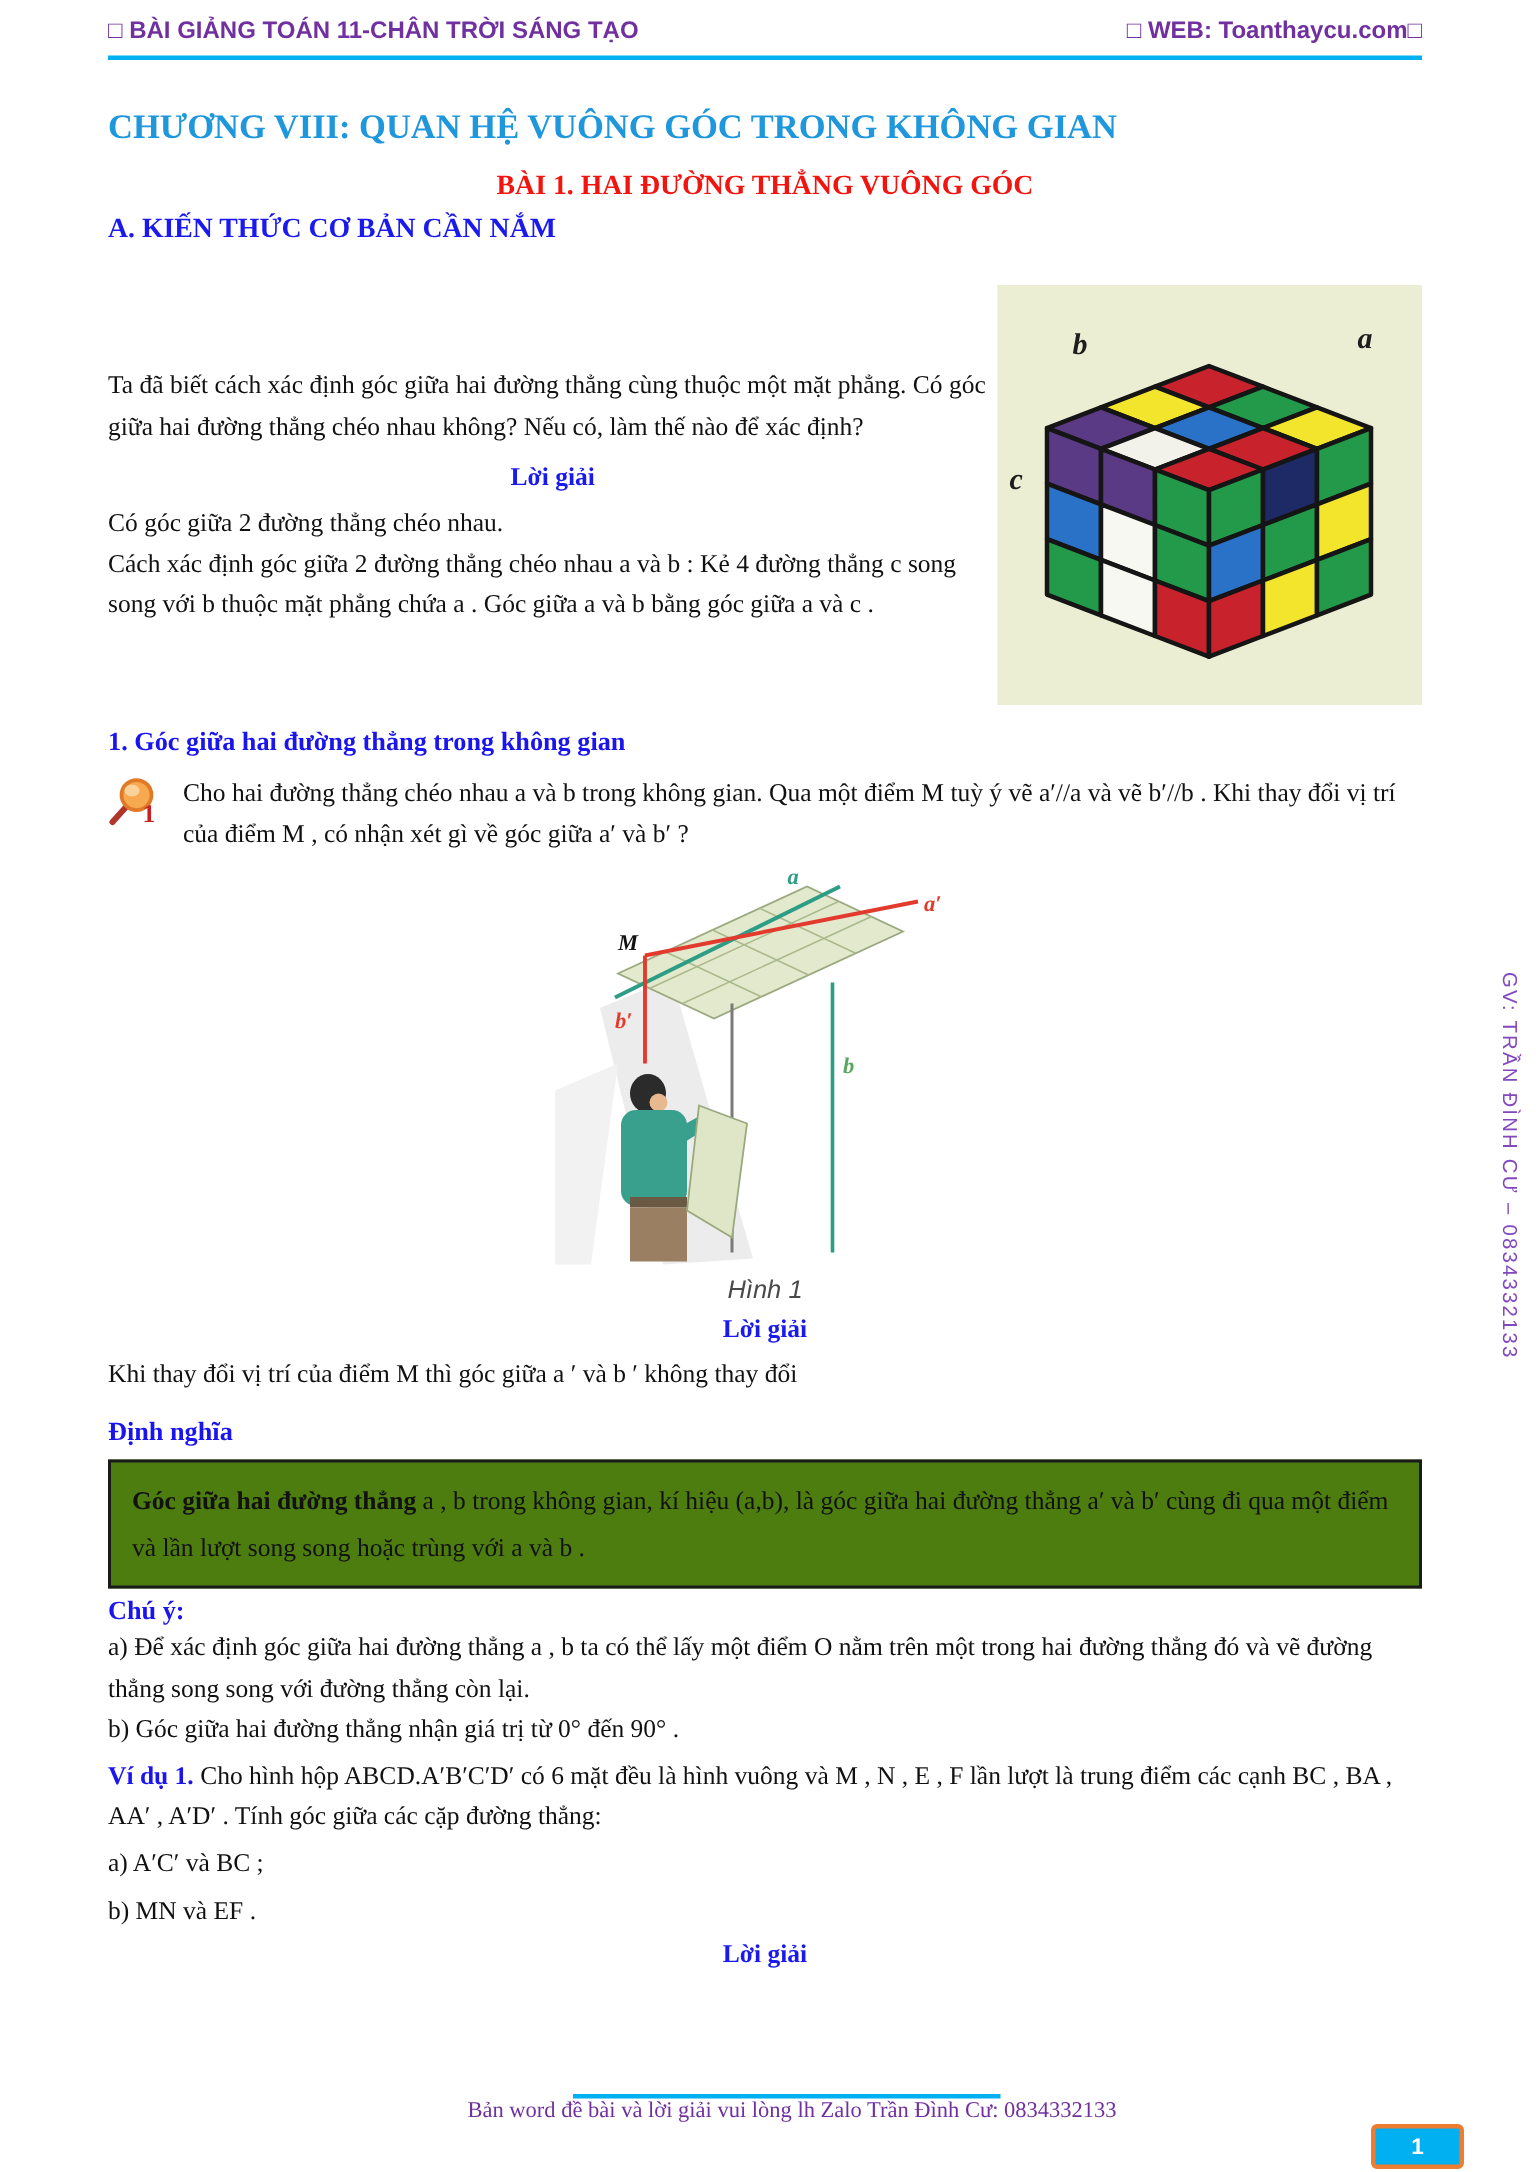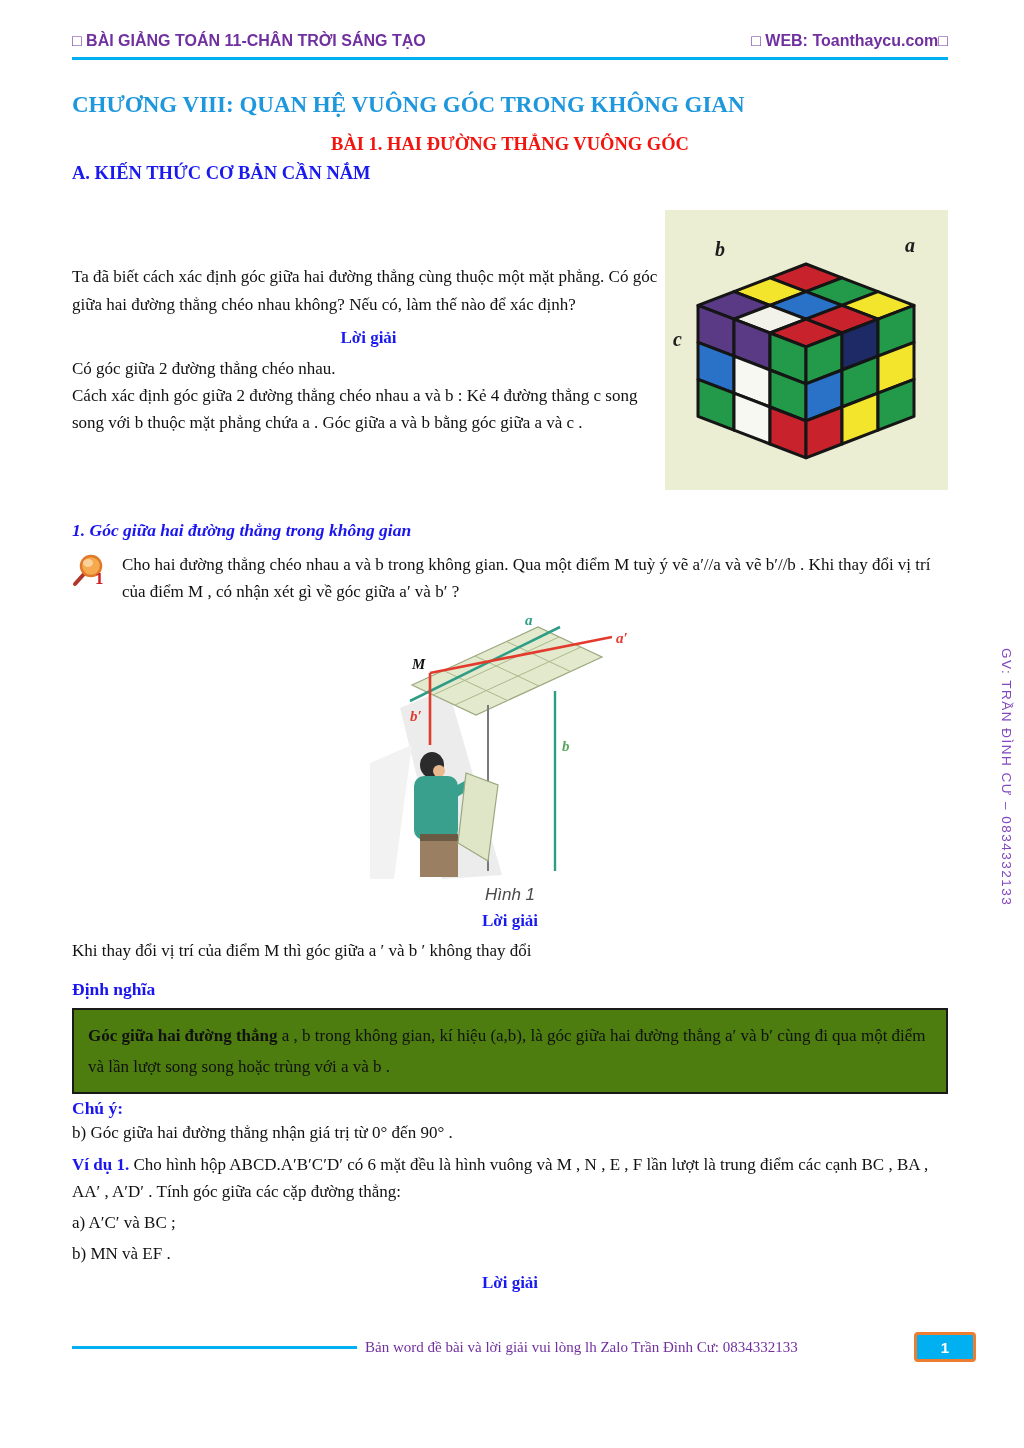--- a/index.html
+++ b/index.html
@@ -3,21 +3,21 @@
 <meta charset="utf-8">
 <style>
   * { box-sizing: border-box; }
   html,body { margin:0; padding:0; }
   body {
     width:1024px; height:1448px; position:relative; overflow:hidden;
     background:#ffffff;
     font-family:"Liberation Serif", serif;
     color:#111;
   }
-  .page { padding:32px 76px 0 72px; }
+  .page { padding:12px 76px 0 72px; }
 
   
   .hdr {
     display:flex; justify-content:space-between; align-items:flex-end;
     font-family:"Liberation Sans", sans-serif;
     font-weight:bold; font-size:16px; color:#7030a0;
     border-bottom:3px solid #00b0f0; padding-bottom:7px;
   }
 
   
@@ -31,41 +31,41 @@
   .intro-row { display:flex; margin-top:26px;align-items:center; }
   .intro-left { width:600px; }
   .cube-box {
     width:283px; height:280px; margin-left:auto;
     background:#ebeed3; flex-shrink:0;
   }
   .loigiai-left { text-align:center; font-weight:bold; color:#1a1aef; font-size:17px; margin:6px 0 4px 0; }
   .loigiai-center { text-align:center; font-weight:bold; color:#1a1aef; font-size:17px; margin:6px 0; }
 
   .h-blue { font-weight:bold; color:#1a14ee; font-size:17.5px; }
-  .sec1-head { margin-top:30px;font-style:italic; }
+  .sec1-head { margin-top:14px; }
 
   .activity { margin-top:10px; }
   .act-icon { float:left; margin:2px 10px 0 0; }
 
   .figure-wrap { width:300px; margin:8px auto 0 auto; text-align:center; }
   .fig-caption { font-family:"Liberation Sans", sans-serif; font-weight:normal; font-style:italic; font-size:17px; color:#4a4a4a; margin-top:0px; }
 
   .def-box {
     margin-top:8px; border:2px solid #1a1a1a; background:#4d7c0f;
     padding:10px 14px; font-size:17px; line-height:1.85;
   }
   .def-lead { font-weight:bold; } .mt14 { margin-top:14px; } .mt4 { margin-top:4px; }
 
   .ex-label { font-weight:bold; color:#1a14ee; }
 
   
   .footer {
-    position:absolute; left:72px; right:48px; top:1332px;
+    position:absolute; left:72px; right:48px; top:1396px;
     display:flex; align-items:center;
-    font-size:15px; color:#7030a0;
+    font-size:15px; color:#7030a0;flex-direction:column;
   }
   .footer-rule { width:285px; border-top:3px solid #00b0f0; }
   .footer-note { margin-left:8px; }
   .page-badge {
     margin-left:auto; width:62px; height:30px;
     background:#00b0f0; border:3px solid #ed7d31; border-radius:4px;
     color:#ffffff; font-family:"Liberation Sans", sans-serif; font-weight:bold; font-size:15px;
     display:flex; align-items:center; justify-content:center;
   }
 
@@ -197,20 +197,21 @@
 
   <div class="loigiai-center">Lời giải</div>
   <div class="body-text">Khi thay đổi vị trí của điểm M thì góc giữa  a ′  và  b ′  không thay đổi</div>
 
   <div class="h-blue mt14">Định nghĩa</div>
   <div class="def-box">
     <span class="def-lead">Góc giữa hai đường thẳng</span><span> a ,  b  trong không gian, kí hiệu (a,b), là góc giữa hai đường thẳng  a′  và b′  cùng đi qua một điểm và lần lượt song song hoặc trùng với  a  và  b .</span>
   </div>
 
   <div class="h-blue mt4">Chú ý:</div>
+  <div class="body-text">a) Để xác định góc giữa hai đường thẳng  a ,  b  ta có thể lấy một điểm  O  nằm trên một trong hai đường thẳng đó và vẽ đường thẳng song song với đường thẳng còn lại.</div>
   <div class="body-text">b) Góc giữa hai đường thẳng nhận giá trị từ 0° đến 90° .</div>
 
   <div class="body-text mt4">
     <span class="ex-label">Ví dụ 1.</span><span> Cho hình hộp  ABCD.A′B′C′D′  có 6 mặt đều là hình vuông và  M ,  N ,  E ,  F  lần lượt là trung điểm các cạnh  BC ,  BA ,  AA′ ,  A′D′ . Tính góc giữa các cặp đường thẳng:</span>
   </div>
   <div class="body-text mt4">a) A′C′  và  BC ;</div>
   <div class="body-text mt4">b) MN  và  EF .</div>
   <div class="loigiai-center">Lời giải</div>
 
 </div>

